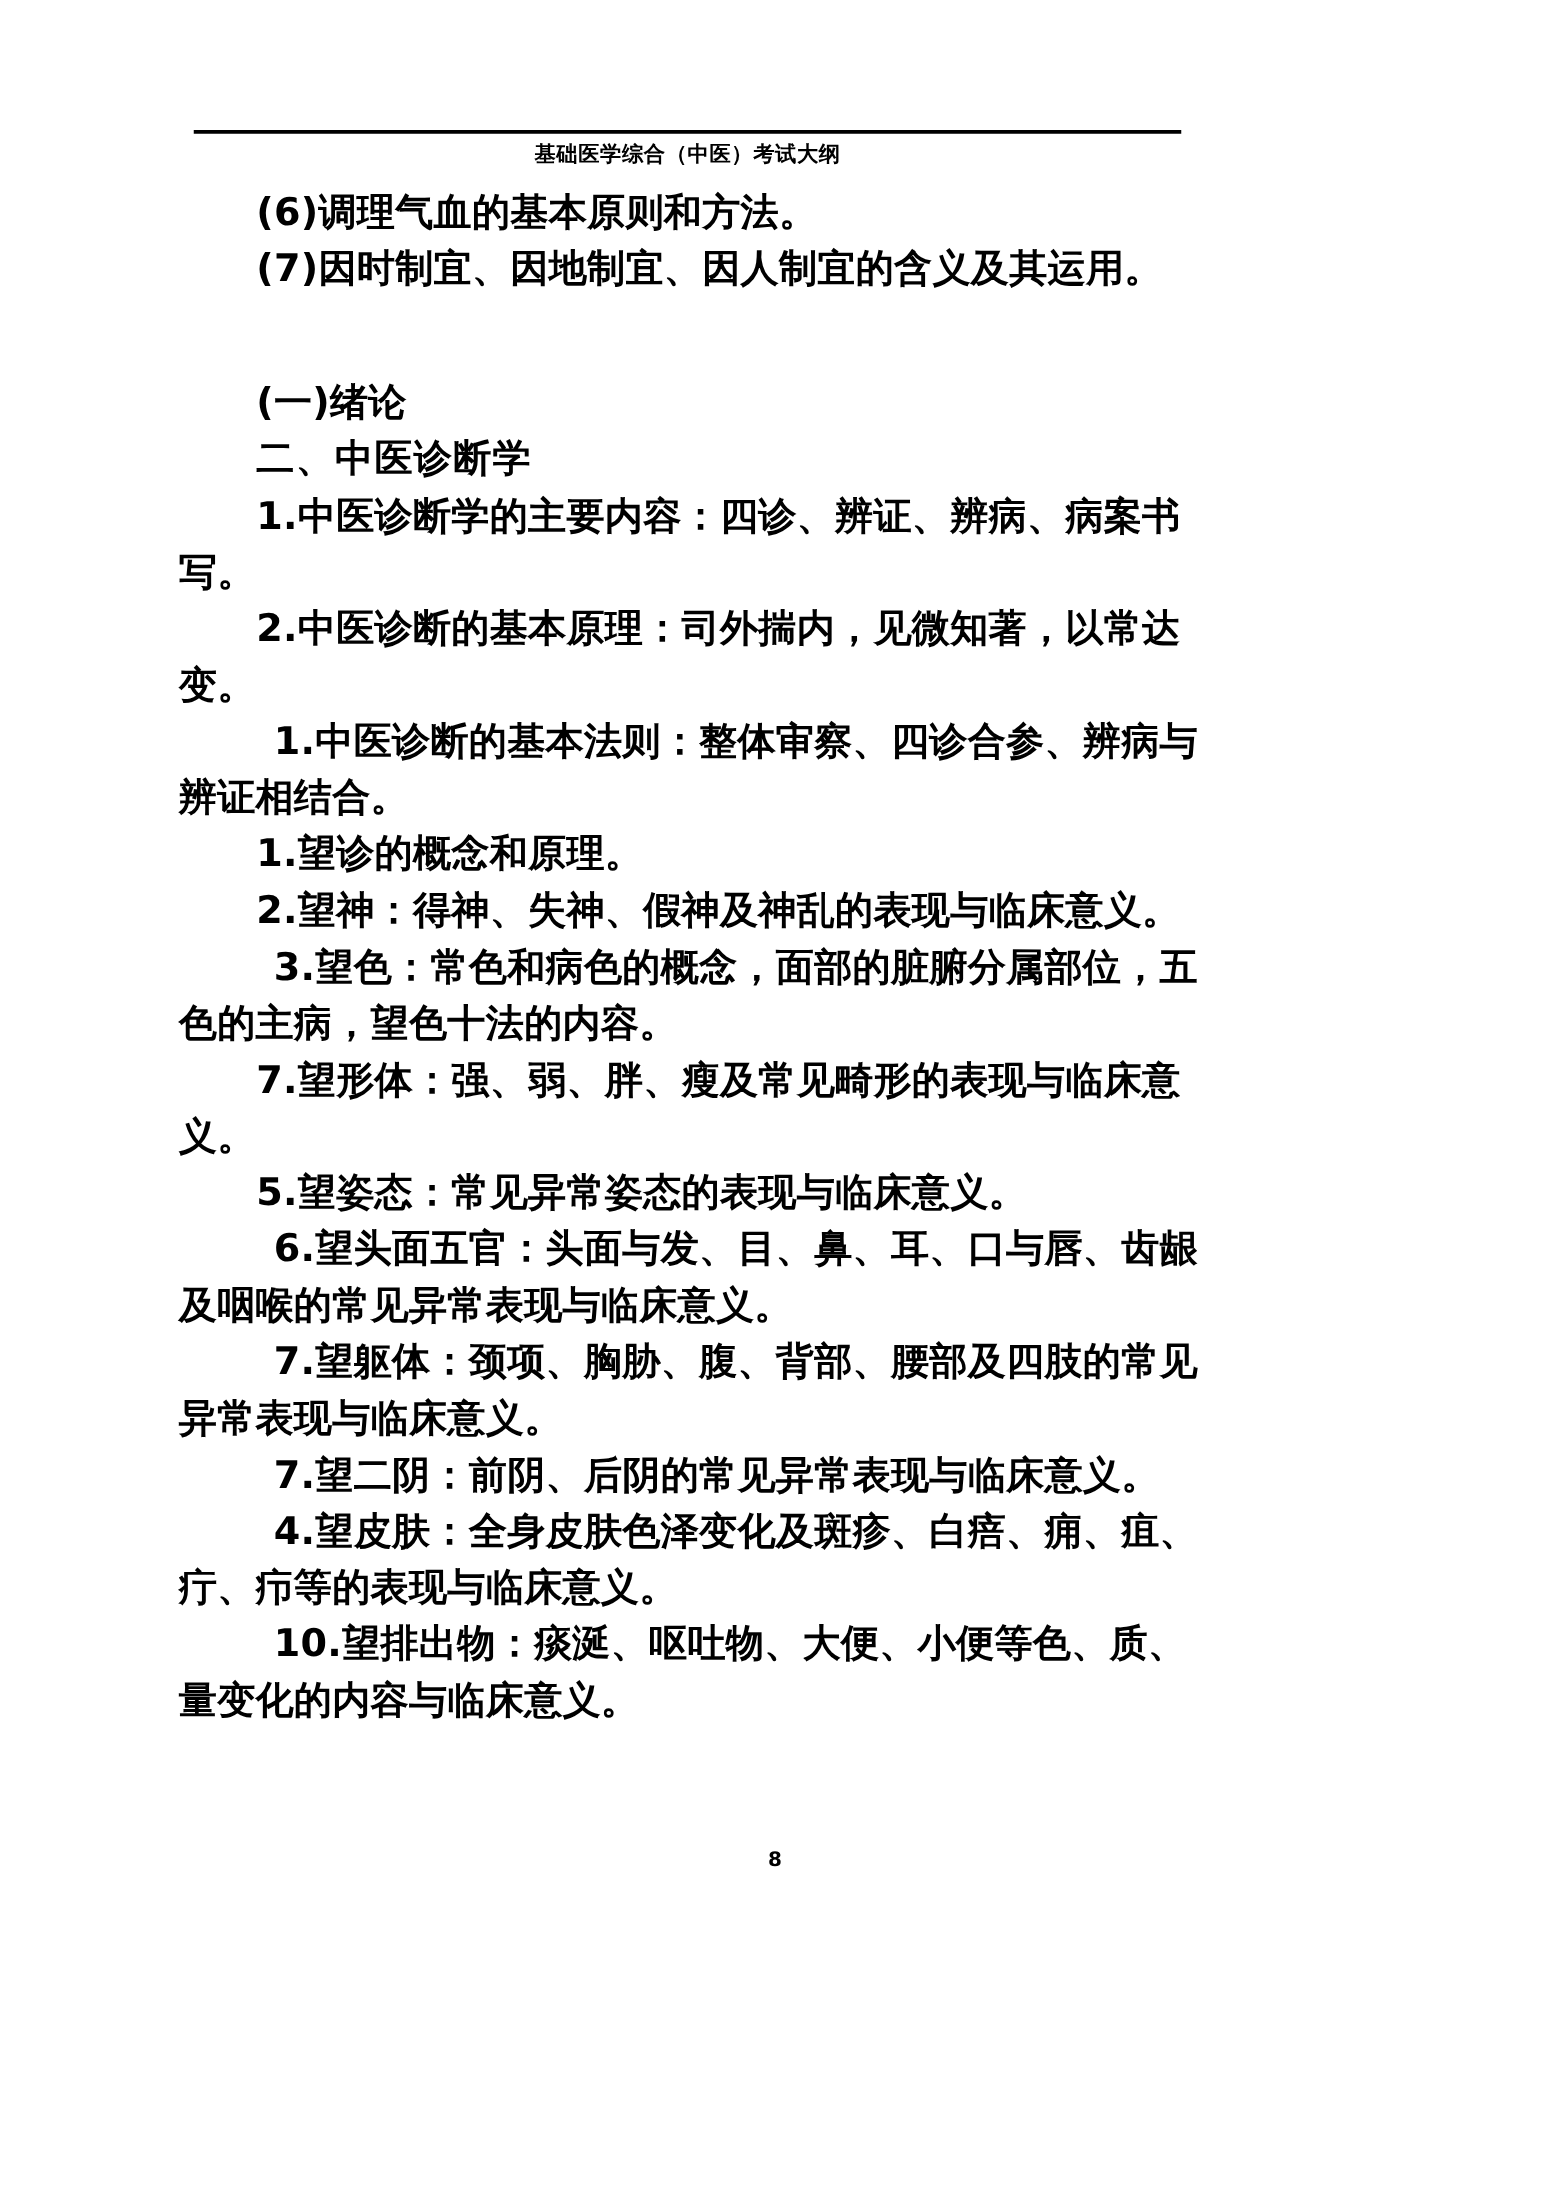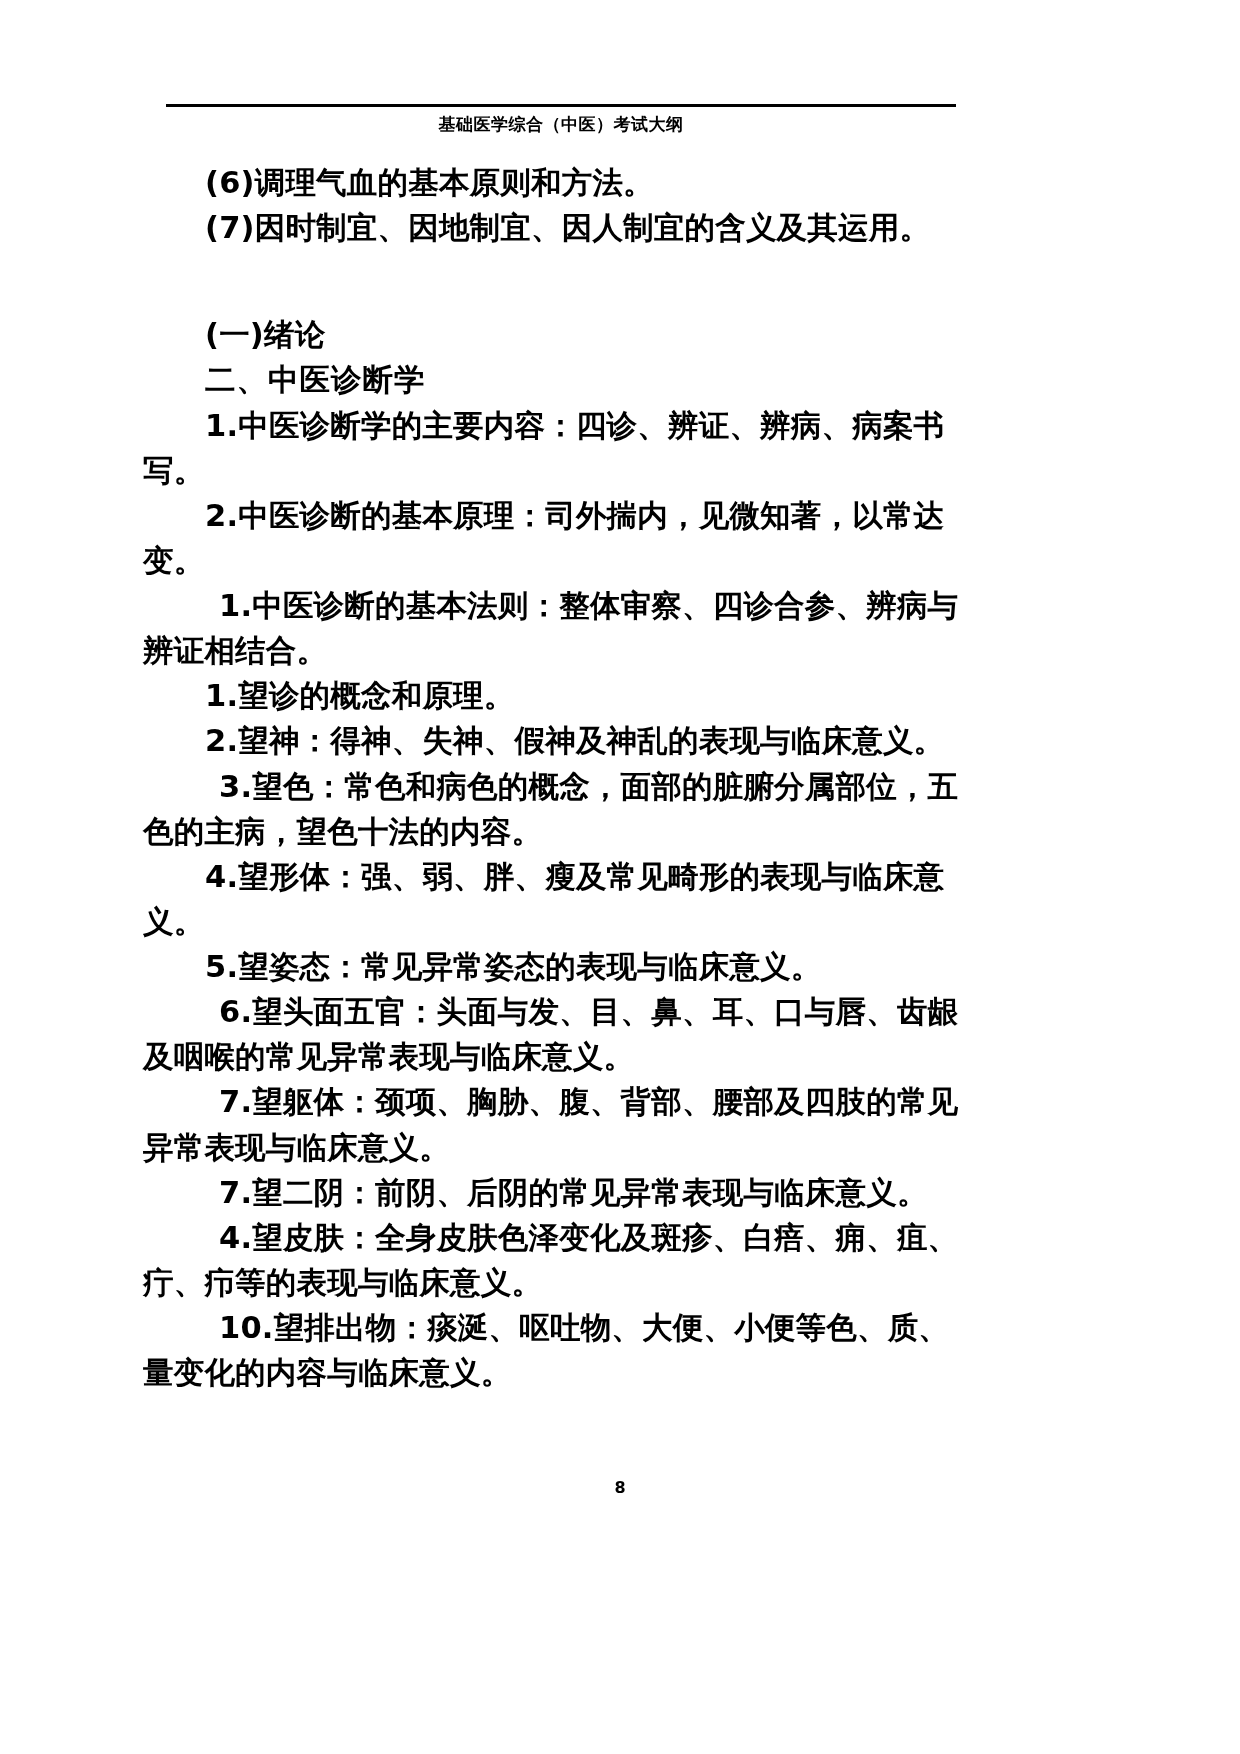--- a/index.html
+++ b/index.html
@@ -15,21 +15,21 @@
     margin: 0 auto;
     box-sizing: border-box;
     font-family: "DejaVu Sans", "Liberation Sans", sans-serif;
     color: #000000;
     overflow: hidden;
   }
 
   
   .header-block {
     position: absolute;
-    left: 166px;
+    left: 155px;
     top: 104px;
     width: 790px;
   }
   .header-rule {
     width: 100%;
     height: 0;
     border-top: 3px solid #000;
   }
   .header-title {
     text-align: center;
@@ -38,21 +38,21 @@
     letter-spacing: 0.5px;
     margin-top: 7px;
     line-height: 1.2;
     font-family: "DejaVu Sans", "Liberation Sans", sans-serif;
   }
 
   
   .body-area {
     position: absolute;
     left: 143px;
-    top: 160px;
+    top: 148px;
     width: 818px;
   }
   .para {
     font-size: 30.5px;
     font-weight: bold;
     line-height: 1.48;
     letter-spacing: 0.2px;
     margin: 0;
     white-space: pre-wrap;
     font-family: "DejaVu Sans", "Liberation Sans", sans-serif;
@@ -92,21 +92,21 @@
     <p class="para ind1">(7)因时制宜、因地制宜、因人制宜的含义及其运用。</p>
     <div class="spacer-lg"></div>
     <p class="para ind1">(一)绪论</p>
     <p class="para sect">二、中医诊断学</p>
     <p class="para ind1">1.中医诊断学的主要内容：四诊、辨证、辨病、病案书写。</p>
     <p class="para ind1">2.中医诊断的基本原理：司外揣内，见微知著，以常达变。</p>
     <p class="para ind2">1.中医诊断的基本法则：整体审察、四诊合参、辨病与辨证相结合。</p>
     <p class="para ind1">1.望诊的概念和原理。</p>
     <p class="para ind1">2.望神：得神、失神、假神及神乱的表现与临床意义。</p>
     <p class="para ind2">3.望色：常色和病色的概念，面部的脏腑分属部位，五色的主病，望色十法的内容。</p>
-    <p class="para ind1">4.望形体：强、弱、胖、瘦及常见畸形的表现与临床意义。</p>
+    <p class="para ind1">7.望形体：强、弱、胖、瘦及常见畸形的表现与临床意义。</p>
     <p class="para ind1">5.望姿态：常见异常姿态的表现与临床意义。</p>
     <p class="para ind2">6.望头面五官：头面与发、目、鼻、耳、口与唇、齿龈及咽喉的常见异常表现与临床意义。</p>
     <p class="para ind2">7.望躯体：颈项、胸胁、腹、背部、腰部及四肢的常见异常表现与临床意义。</p>
     <p class="para ind2">7.望二阴：前阴、后阴的常见异常表现与临床意义。</p>
     <p class="para ind2">4.望皮肤：全身皮肤色泽变化及斑疹、白㾦、痈、疽、疔、疖等的表现与临床意义。</p>
     <p class="para ind2">10.望排出物：痰涎、呕吐物、大便、小便等色、质、量变化的内容与临床意义。</p>
   </div>
 
   <div class="page-number">8</div>
 

